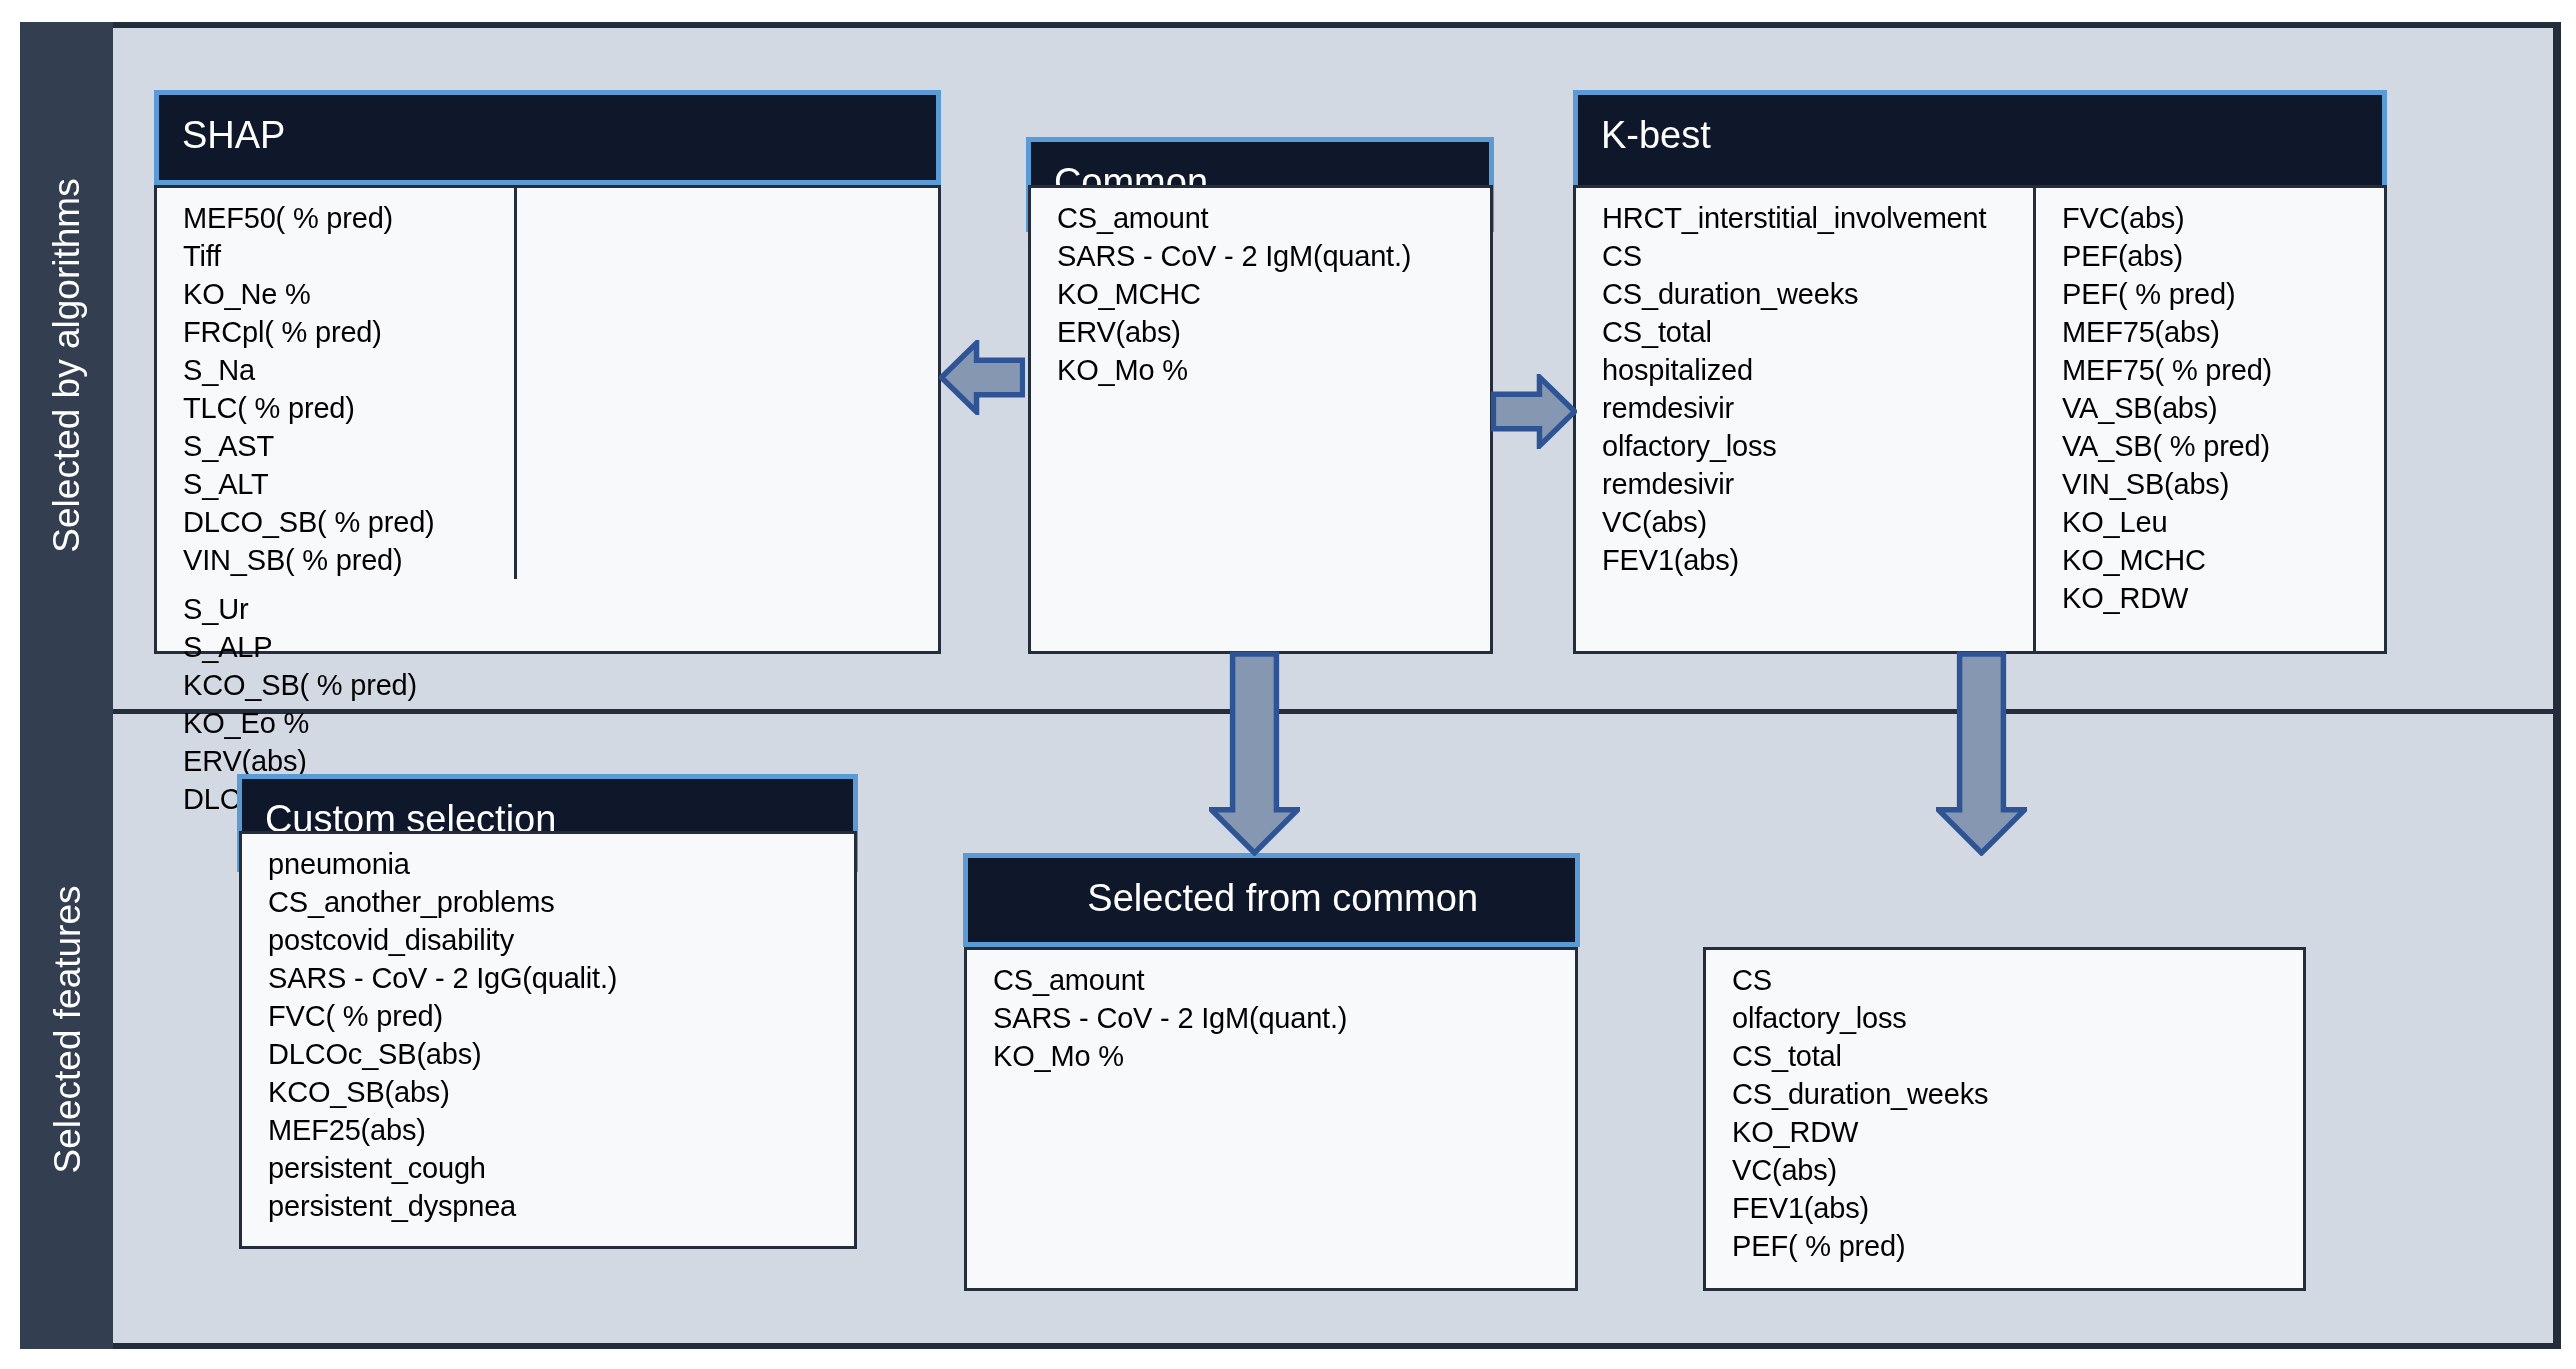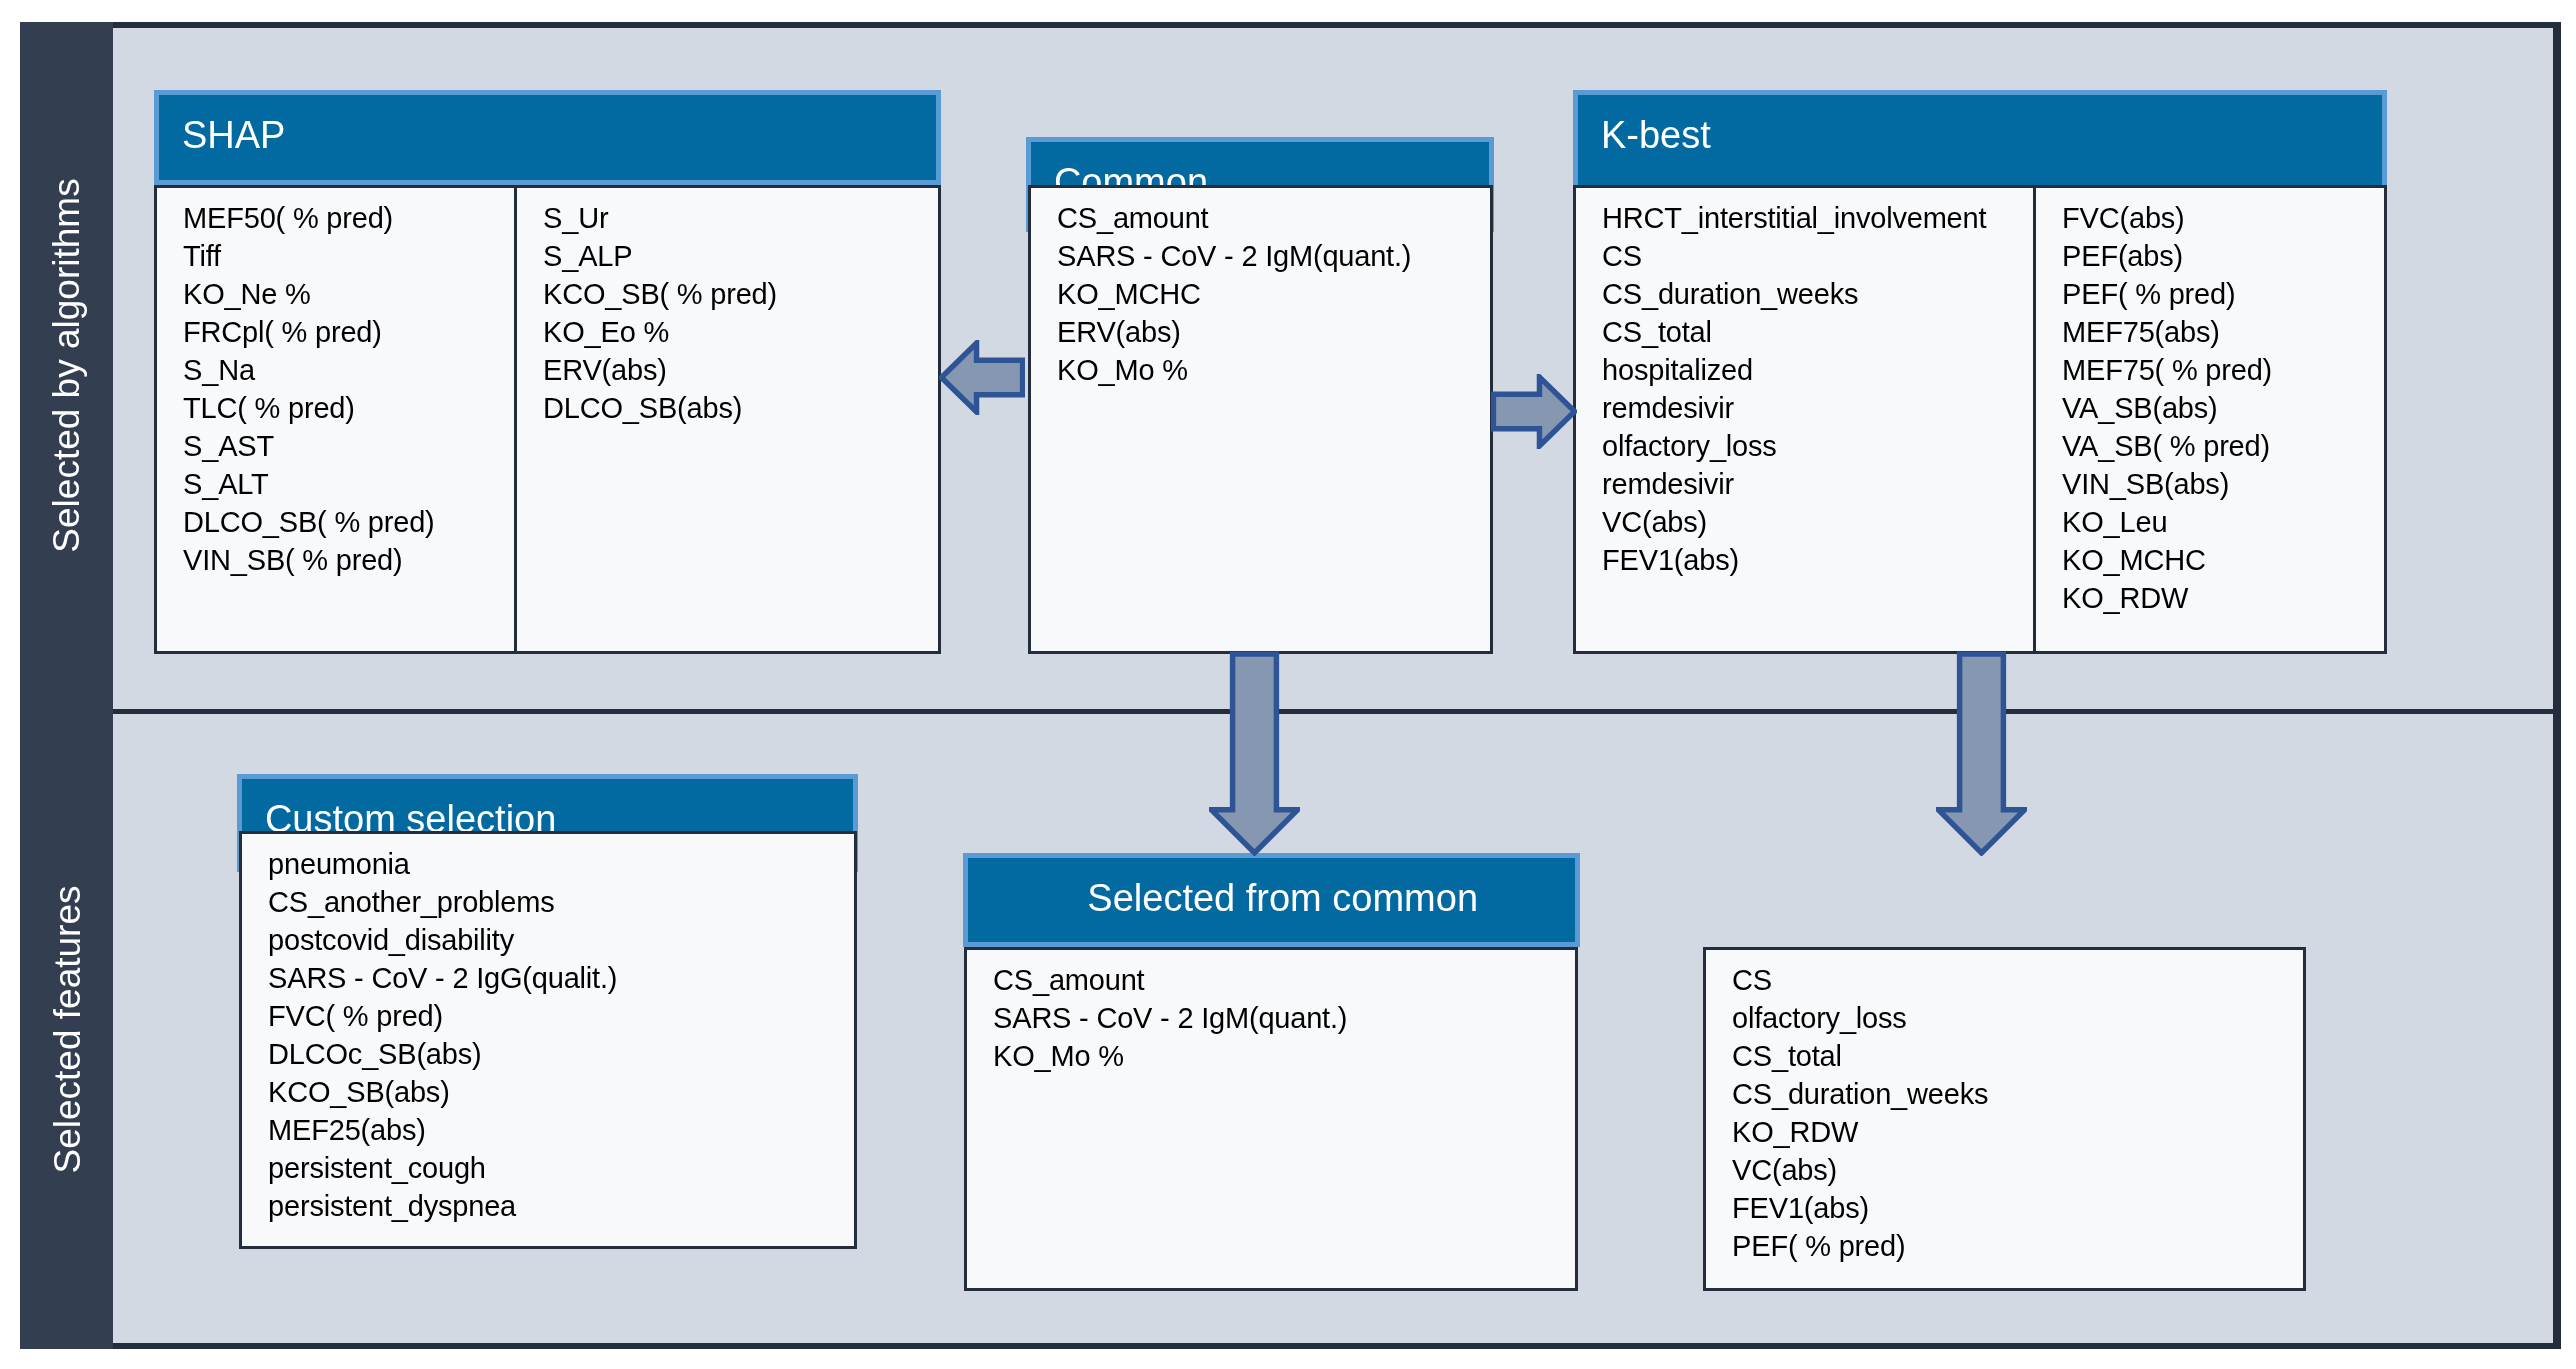--- a/index.html
+++ b/index.html
@@ -12,21 +12,21 @@
   .edge-right{top:0;right:0;bottom:0;width:7.8px;}
   .edge-bottom{left:0;right:0;bottom:0;height:6.2px;}
   .sidebar{position:absolute;left:0;top:0;bottom:0;width:93px;background:#333f50;}
   .sidebar-label{position:absolute;height:93px;line-height:93px;text-align:center;
                  color:#ffffff;font-size:37px;transform:rotate(-90deg);
                  white-space:nowrap;}
   .label-top{width:687px;left:-297px;top:297px;}
   .label-bottom{width:640px;left:-273px;top:961px;}
   .divider{position:absolute;left:93px;top:687px;width:2448px;height:4.7px;
            background:#232d3b;}
-  .hdr{position:absolute;background:#0369a1;border:5.5px solid #5b9bd5;
+  .hdr{position:absolute;background:#0f172a;border:5.5px solid #5b9bd5;
        box-sizing:border-box;color:#ffffff;}
   .hdr-text{display:block;padding-left:23.4px;font-size:38px;line-height:81px;
             white-space:nowrap;}
   .list{position:absolute;background:#f8f9fb;border:3.9px solid #232d3b;
         box-sizing:border-box;color:#000000;}
   .cols{display:flex;flex-direction:row;padding:0;}
   .col{box-sizing:border-box;padding:11px 0 0 26.6px;}
   .col-divided{border-right:3.9px solid #232d3b;}
   .pad{padding:11px 0 0 26.6px;}
   .item{font-size:29px;line-height:38px;letter-spacing:-0.2px;white-space:nowrap;}
@@ -43,21 +43,21 @@
   <div class="sidebar">
     <div class="sidebar-label label-top">Selected by algorithms</div>
     <div class="sidebar-label label-bottom">Selected features</div>
   </div>
 
   <div class="divider"></div>
 
   <div class="hdr" style="left:134px;top:68px;width:787px;height:95px;">
     <span class="hdr-text">SHAP</span>
   </div>
-  <div class="list cols" style="left:134px;top:163px;width:787px;height:469px;">
+  <div class="list cols" style="left:134px;top:163px;width:787px;height:469px;flex-direction:column;">
     <div class="col col-divided" style="width:360px;">
         <div class="item">MEF50( % pred)</div>
         <div class="item">Tiff</div>
         <div class="item">KO_Ne %</div>
         <div class="item">FRCpl( % pred)</div>
         <div class="item">S_Na</div>
         <div class="item">TLC( % pred)</div>
         <div class="item">S_AST</div>
         <div class="item">S_ALT</div>
         <div class="item">DLCO_SB( % pred)</div>

